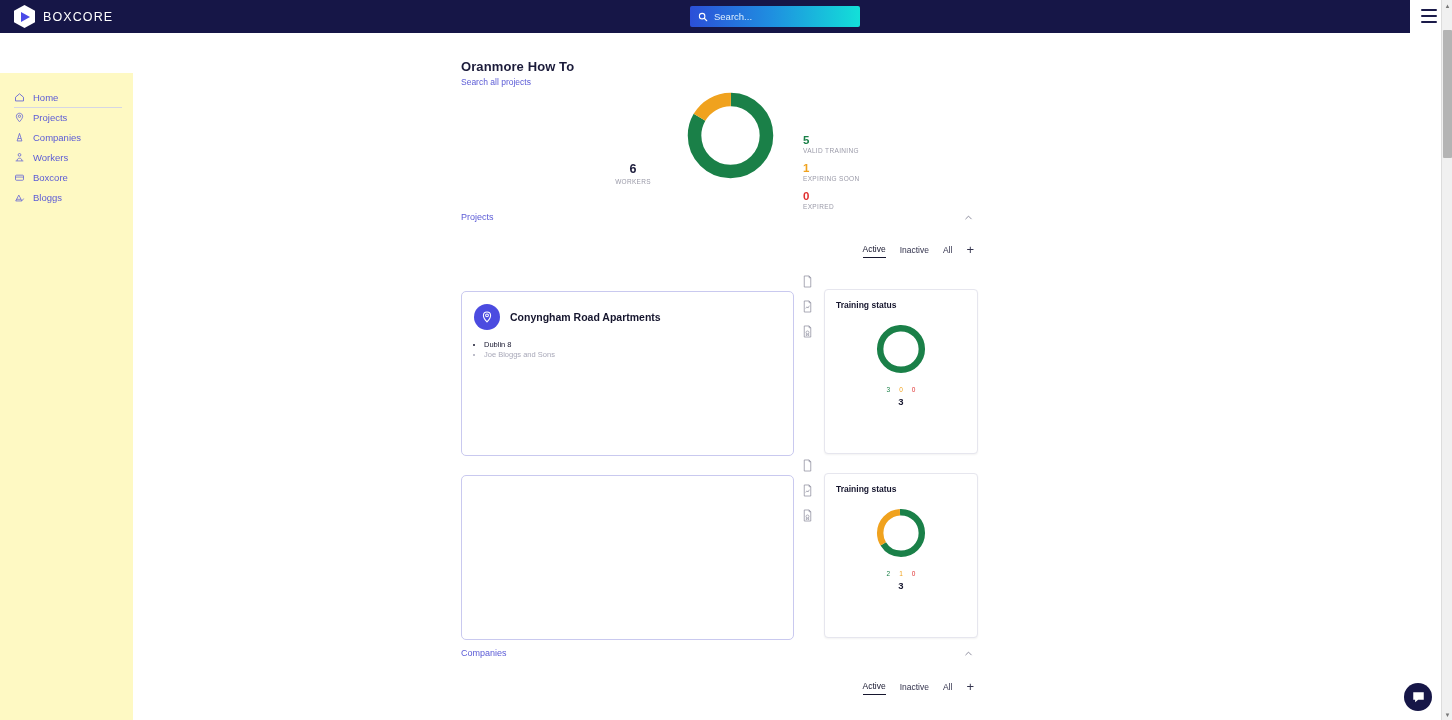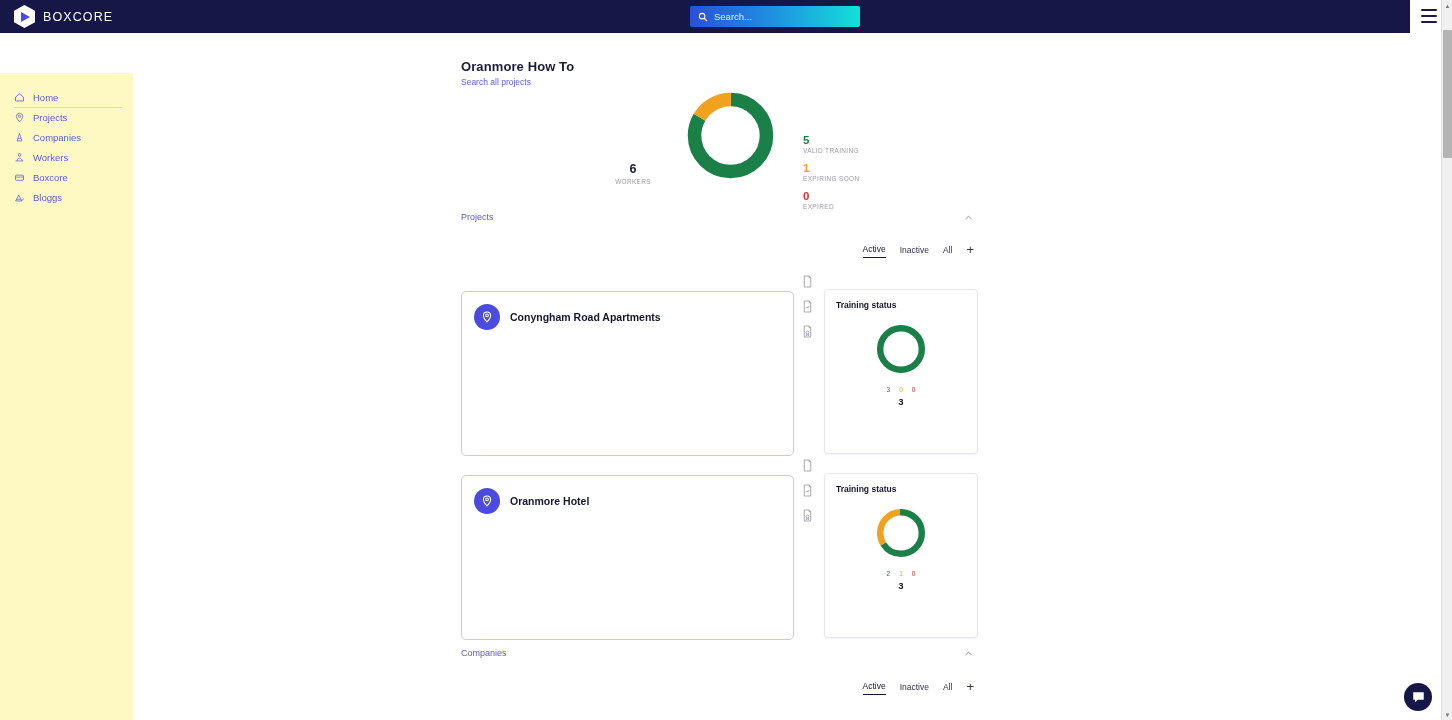--- a/index.html
+++ b/index.html
@@ -330,20 +330,24 @@
         <div class="proj-card">
           <div class="proj-head">
             <span class="pin-badge">
               <svg width="14" height="14" viewBox="0 0 16 16">
                 <path d="M8 2.2 C5.7 2.2 3.9 4 3.9 6.2 C3.9 9.2 8 13.6 8 13.6 C8 13.6 12.1 9.2 12.1 6.2 C12.1 4 10.3 2.2 8 2.2 Z" fill="none" stroke="#ffffff" stroke-width="1.2"></path>
                 <circle cx="8" cy="6.1" r="1.6" fill="none" stroke="#ffffff" stroke-width="1.2"></circle>
               </svg>
             </span>
             <span class="proj-name">Conyngham Road Apartments</span>
           </div>
+          <ul class="proj-meta">
+            <li>Dublin 8</li>
+            <li class="muted">Joe Bloggs and Sons</li>
+          </ul>
         </div>
 
         <div class="docs-col">
           <svg class="doc-icon" viewBox="0 0 16 20">
             <path d="M3 1.5 H10.5 L13 4.2 V18.5 H3 Z" fill="#ffffff" stroke="#8a8a9a" stroke-width="1.1" stroke-linejoin="round"></path>
             <path d="M10.5 1.5 V4.2 H13" fill="none" stroke="#8a8a9a" stroke-width="1.1"></path>
           </svg>
           <svg class="doc-icon" viewBox="0 0 16 20">
             <path d="M3 1.5 H10.5 L13 4.2 V18.5 H3 Z" fill="#ffffff" stroke="#8a8a9a" stroke-width="1.1" stroke-linejoin="round"></path>
             <path d="M10.5 1.5 V4.2 H13" fill="none" stroke="#8a8a9a" stroke-width="1.1"></path>
@@ -371,29 +375,20 @@
             <span class="green">3</span>
             <span class="orange">0</span>
             <span class="red">0</span>
           </div>
           <div class="train-total">3</div>
         </div>
       </div>
 
       <div class="card-row" style="top:418px;">
         <div class="proj-card">
-          <div class="proj-head">
-            <span class="pin-badge">
-              <svg width="14" height="14" viewBox="0 0 16 16">
-                <path d="M8 2.2 C5.7 2.2 3.9 4 3.9 6.2 C3.9 9.2 8 13.6 8 13.6 C8 13.6 12.1 9.2 12.1 6.2 C12.1 4 10.3 2.2 8 2.2 Z" fill="none" stroke="#ffffff" stroke-width="1.2"></path>
-                <circle cx="8" cy="6.1" r="1.6" fill="none" stroke="#ffffff" stroke-width="1.2"></circle>
-              </svg>
-            </span>
-            <span class="proj-name">Oranmore Hotel</span>
-          </div>
         </div>
 
         <div class="docs-col">
           <svg class="doc-icon" viewBox="0 0 16 20">
             <path d="M3 1.5 H10.5 L13 4.2 V18.5 H3 Z" fill="#ffffff" stroke="#8a8a9a" stroke-width="1.1" stroke-linejoin="round"></path>
             <path d="M10.5 1.5 V4.2 H13" fill="none" stroke="#8a8a9a" stroke-width="1.1"></path>
           </svg>
           <svg class="doc-icon" viewBox="0 0 16 20">
             <path d="M3 1.5 H10.5 L13 4.2 V18.5 H3 Z" fill="#ffffff" stroke="#8a8a9a" stroke-width="1.1" stroke-linejoin="round"></path>
             <path d="M10.5 1.5 V4.2 H13" fill="none" stroke="#8a8a9a" stroke-width="1.1"></path>

